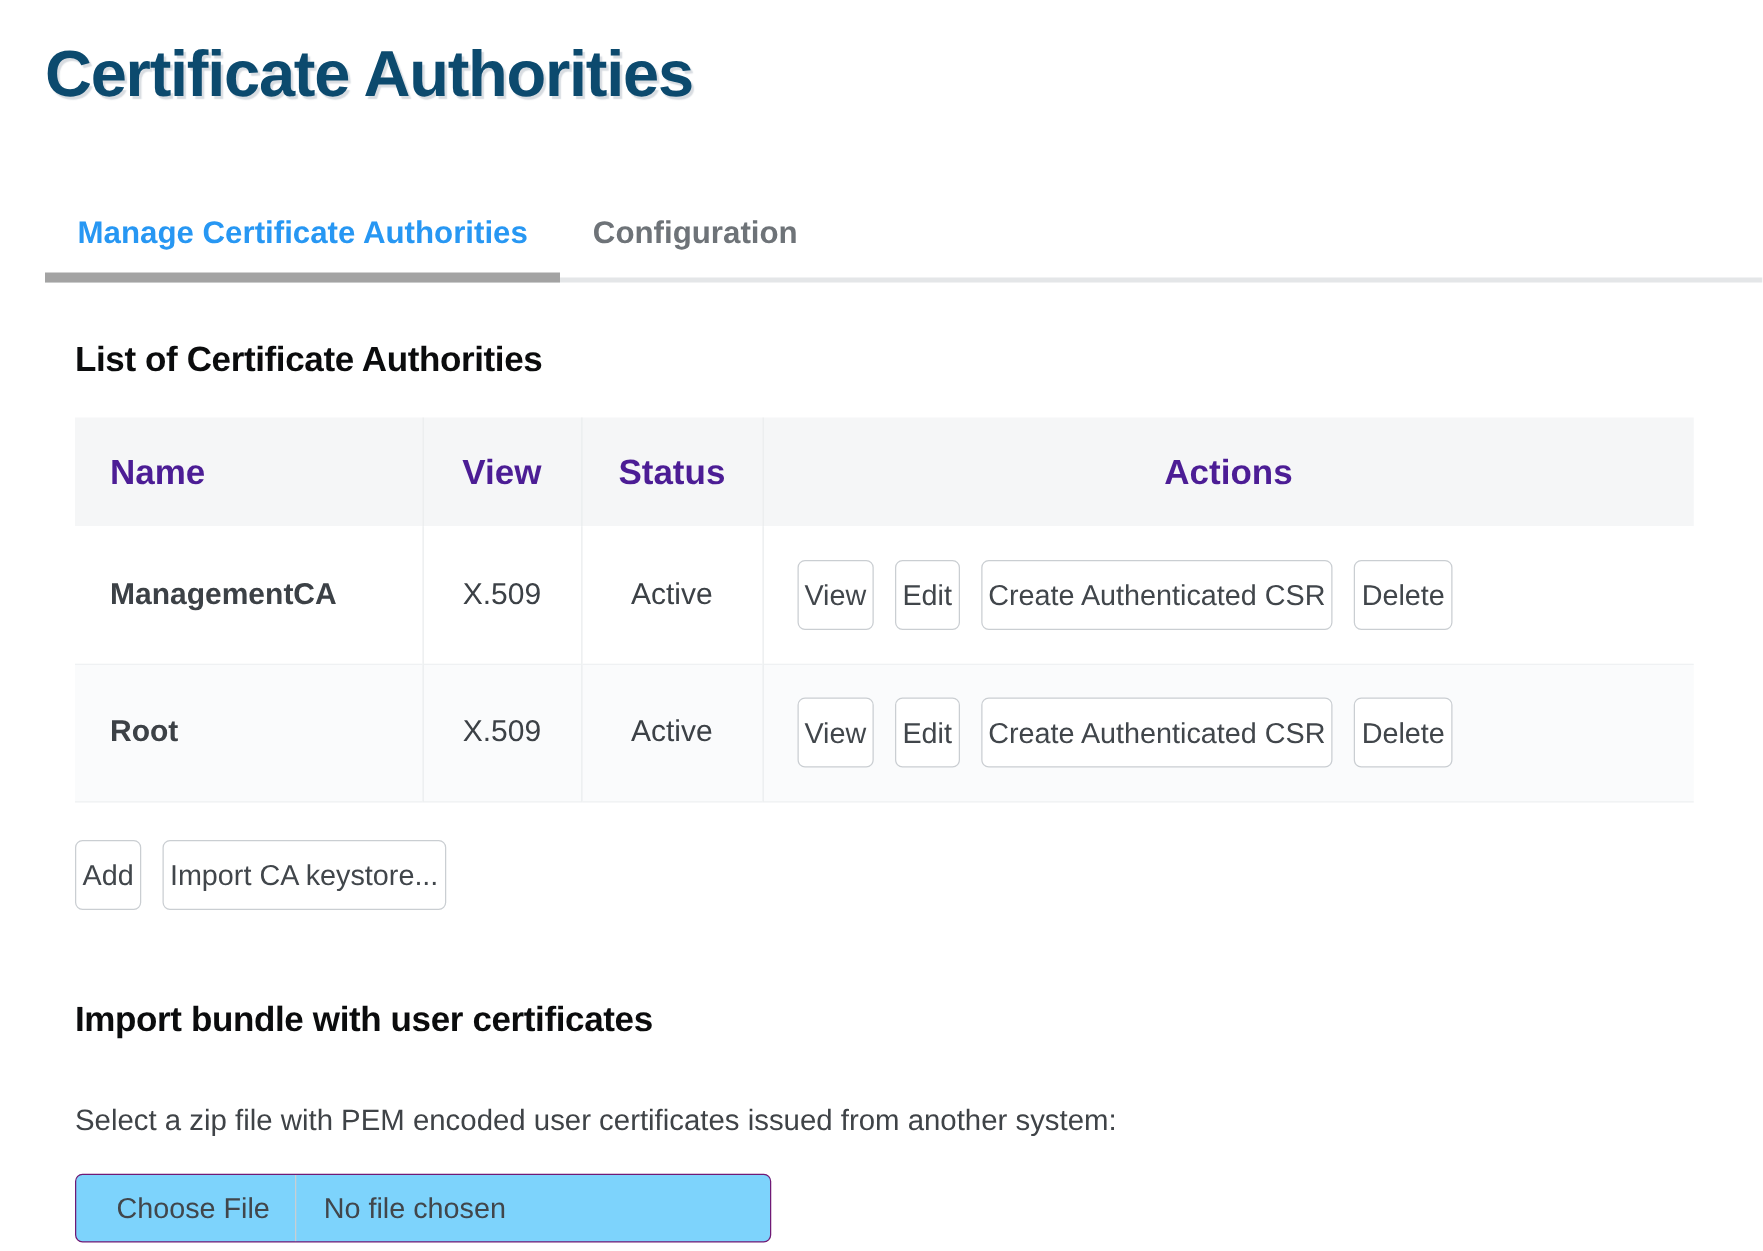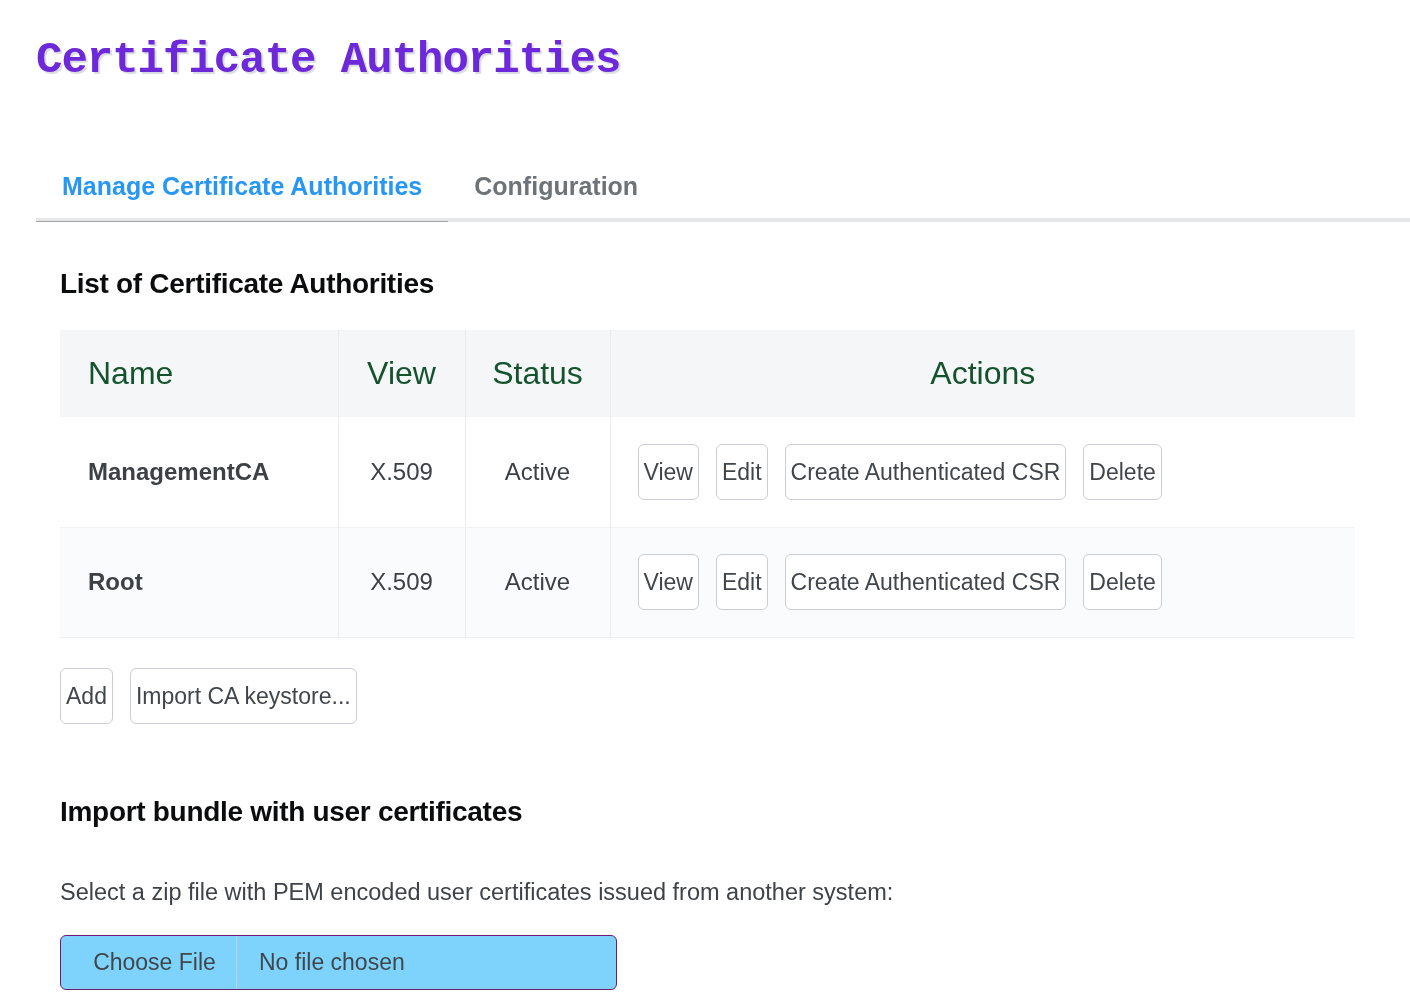--- a/index.html
+++ b/index.html
@@ -2,47 +2,47 @@
 <html><head>
 <meta charset="utf-8">
 <style>
   * { box-sizing: border-box; margin: 0; padding: 0; }
   html, body { width: 1410px; height: 1001px; background: #ffffff; overflow: hidden; }
   body { font-family: "Liberation Sans", sans-serif; color: #3c4146; }
 
   
   .page-title {
     margin: 30px 0 0 36px;
-    font-family: Liberation Mono, monospace;
-    font-size: 44px;
+    font-family: Liberation Sans, sans-serif;
+    font-size: 52px;
     font-weight: bold;
     line-height: 60px;
     letter-spacing: -1px;
-    color: #6d28d9;
+    color: #0c4a6e;
     text-shadow: 2px 2px 1px rgba(40, 60, 90, 0.18);
   }
 
   
   .tabs {
     display: flex;
     margin: 82px 0 0 36px;
     border-bottom: 4px solid #e4e6e8;
   }
   .tab {
     padding: 0 26px 17px 26px;
     font-size: 25px;
     font-weight: bold;
     line-height: 29px;
     color: #6e7378;
     cursor: pointer;
     white-space: nowrap;
   }
   .tab.active {
     color: #2797f3;
-    border-bottom: 1px solid #a3a3a3;
+    border-bottom: 8px solid #a3a3a3;
     margin-bottom: -4px;
   }
 
   
   .content { margin: 0 55px 0 60px; width: 1295px; }
 
   .section-heading {
     margin-top: 46px;
     font-size: 28px;
     font-weight: bold;
@@ -57,23 +57,23 @@
     margin-top: 30px;
     border-collapse: collapse;
     border-bottom: 1px solid #edeff1;
     table-layout: fixed;
   }
   .ca-table th, .ca-table td { vertical-align: middle; }
   .ca-table th + th, .ca-table td + td { border-left: 1px solid #e9ebed; }
   .ca-table thead th {
     background: #f5f6f7;
     height: 87px;
-    font-size: 32px;
-    font-weight: normal;
-    color: #14532d;
+    font-size: 28px;
+    font-weight: bold;
+    color: #4c1d95;
     text-align: center;
   }
   .ca-table thead th.col-name { text-align: left; padding-left: 28px; }
   .col-name   { width: 278px; }
   .col-type   { width: 127px; }
   .col-status { width: 145px; }
   .ca-table tbody td { height: 110px; font-size: 24px; color: #3c4146; background: #ffffff; }
   .ca-table tbody tr + tr td { background: #fafbfc; border-top: 1px solid #eff1f3; }
   td.cell-name { padding-left: 28px; font-weight: bold; color: #45494e; }
   td.cell-type, td.cell-status { text-align: center; }

